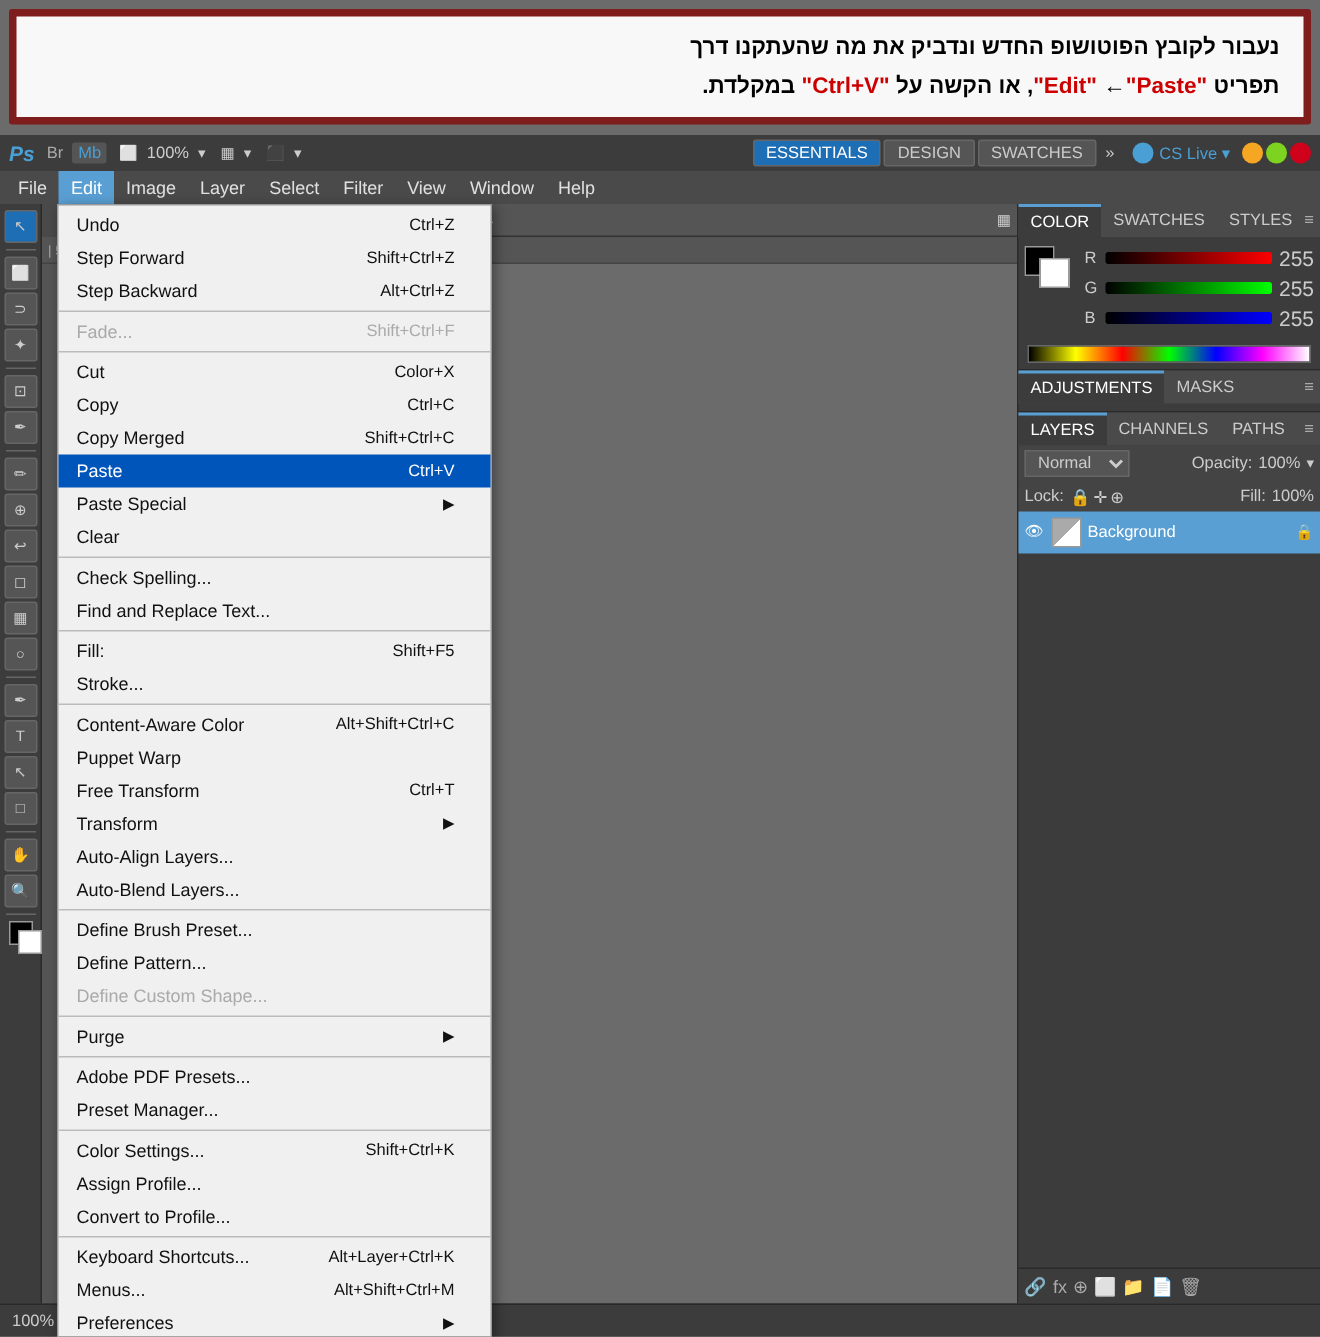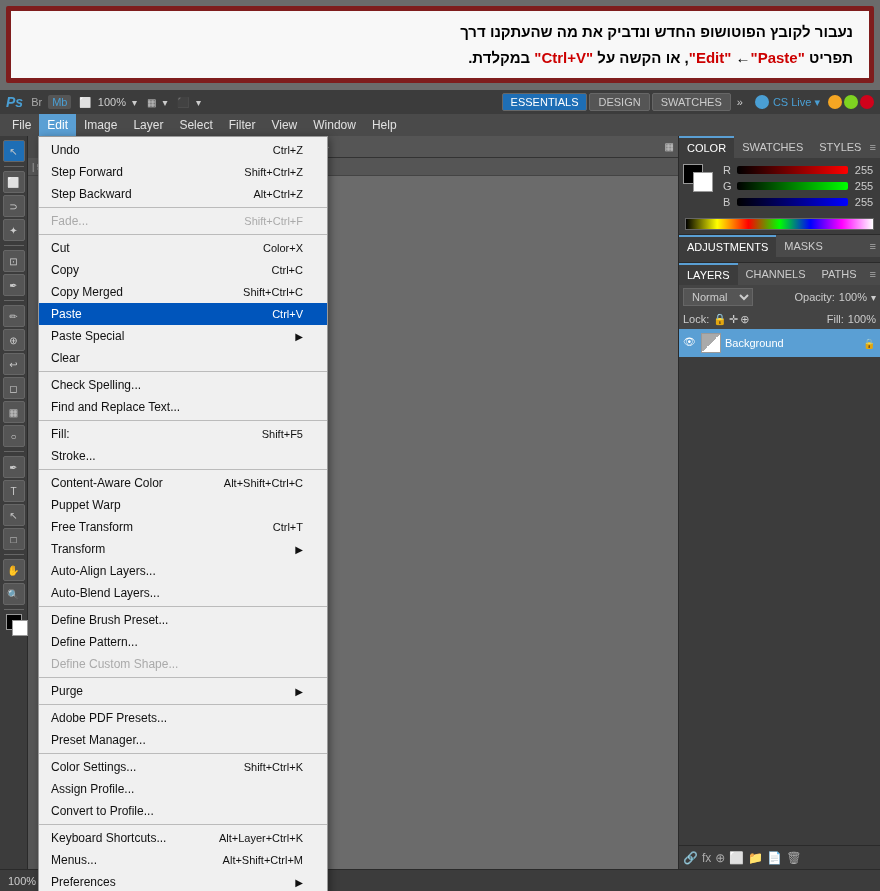--- a/index.html
+++ b/index.html
@@ -197,23 +197,23 @@
       flex: 1;
       height: 8px;
       border-radius: 2px;
       position: relative;
     }
     .slider-r { background: linear-gradient(to right, #000, #ff0000); }
     .slider-g { background: linear-gradient(to right, #000, #00ff00); }
     .slider-b { background: linear-gradient(to right, #000, #0000ff); }
     .color-value {
       width: 24px;
-      font-size: 11px;
-      color: #ccc;
-      text-align: center;
+      font-size: 14px;
+      color: #ccc;
+      text-align: right;
     }
     .fg-swatch {
       width: 20px;
       height: 20px;
       background: #000;
       border: 1px solid #999;
     }
     .bg-swatch {
       width: 20px;
       height: 20px;

